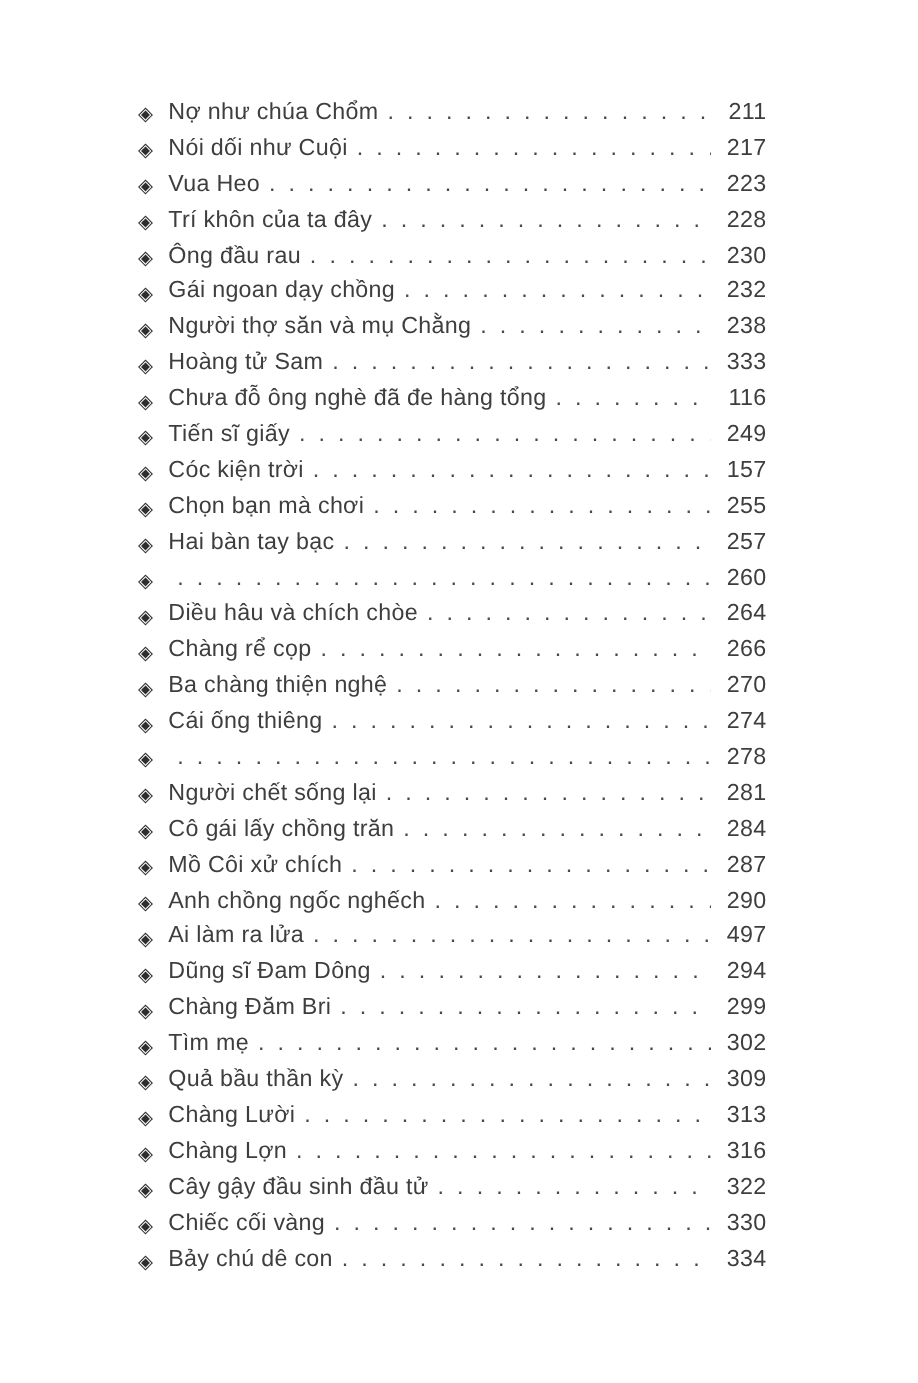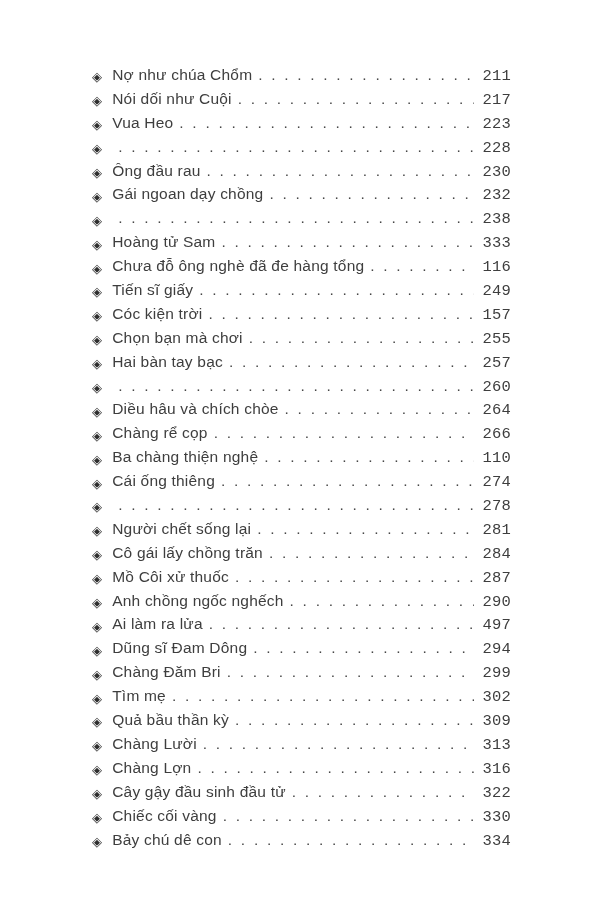--- a/index.html
+++ b/index.html
@@ -51,21 +51,20 @@
     color: #474747;
   }
   .leader::after {
     content: ". . . . . . . . . . . . . . . . . . . . . . . . . . . . . . . . . . . . . . . . . . . . . . . . . . . . . . . . . . . .";
     word-spacing: 4px;
   }
   .page {
     flex: 0 0 auto;
     min-width: 32px;
     text-align: right;
-    font-family: Liberation Mono, monospace;
   }
 </style>
 </head>
 <body>
 
 <div class="toc">
   <div class="row">
     <span class="bullet">◈</span>
     <span class="title">Nợ như chúa Chổm</span>
     <span class="leader"></span>
@@ -81,40 +80,42 @@
 
   <div class="row">
     <span class="bullet">◈</span>
     <span class="title">Vua Heo</span>
     <span class="leader"></span>
     <span class="page">223</span>
   </div>
 
   <div class="row">
     <span class="bullet">◈</span>
+    <span class="title">Trí khôn của ta đây</span>
     <span class="leader"></span>
     <span class="page">228</span>
   </div>
 
   <div class="row">
     <span class="bullet">◈</span>
     <span class="title">Ông đầu rau</span>
     <span class="leader"></span>
     <span class="page">230</span>
   </div>
 
   <div class="row">
     <span class="bullet">◈</span>
     <span class="title">Gái ngoan dạy chồng</span>
     <span class="leader"></span>
     <span class="page">232</span>
   </div>
 
   <div class="row">
     <span class="bullet">◈</span>
+    <span class="title">Người thợ săn và mụ Chằng</span>
     <span class="leader"></span>
     <span class="page">238</span>
   </div>
 
   <div class="row">
     <span class="bullet">◈</span>
     <span class="title">Hoàng tử Sam</span>
     <span class="leader"></span>
     <span class="page">333</span>
   </div>
@@ -171,21 +172,21 @@
     <span class="bullet">◈</span>
     <span class="title">Chàng rể cọp</span>
     <span class="leader"></span>
     <span class="page">266</span>
   </div>
 
   <div class="row">
     <span class="bullet">◈</span>
     <span class="title">Ba chàng thiện nghệ</span>
     <span class="leader"></span>
-    <span class="page">110</span>
+    <span class="page">270</span>
   </div>
 
   <div class="row">
     <span class="bullet">◈</span>
     <span class="title">Cái ống thiêng</span>
     <span class="leader"></span>
     <span class="page">274</span>
   </div>
 
   <div class="row">
@@ -203,21 +204,21 @@
 
   <div class="row">
     <span class="bullet">◈</span>
     <span class="title">Cô gái lấy chồng trăn</span>
     <span class="leader"></span>
     <span class="page">284</span>
   </div>
 
   <div class="row">
     <span class="bullet">◈</span>
-    <span class="title">Mồ Côi xử thuốc</span>
+    <span class="title">Mồ Côi xử chích</span>
     <span class="leader"></span>
     <span class="page">287</span>
   </div>
 
   <div class="row">
     <span class="bullet">◈</span>
     <span class="title">Anh chồng ngốc nghếch</span>
     <span class="leader"></span>
     <span class="page">290</span>
   </div>

